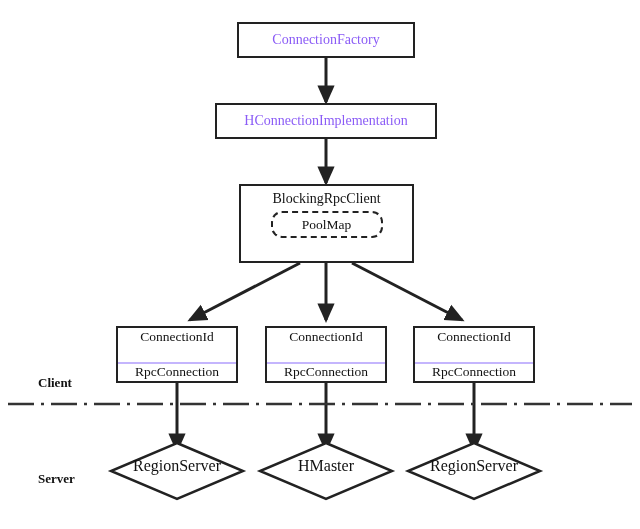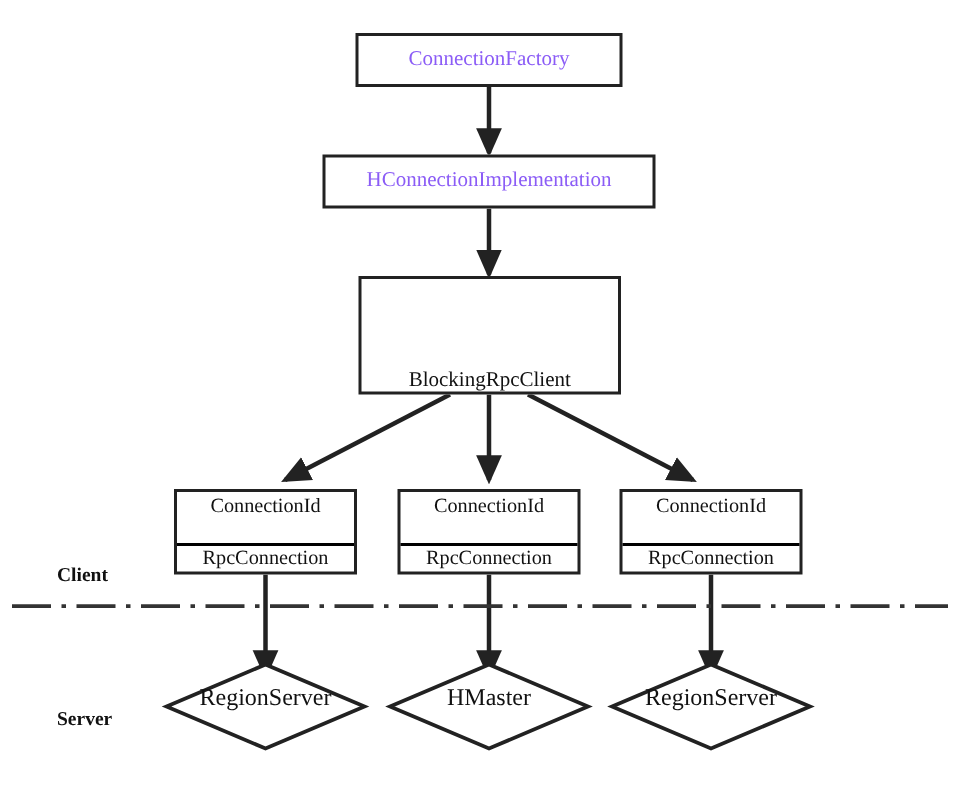--- a/index.html
+++ b/index.html
@@ -50,21 +50,21 @@
   .stack-cell {
     flex: 1;
     display: flex;
     align-items: center;
     justify-content: center;
     font-size: 13.5px;
     color: #111111;
     white-space: nowrap;
   }
   .stack-cell + .stack-cell {
-    border-top: 2px solid #000000;
+    border-top: 2px solid #c4b5fd;
   }
   .pool-wrap {
     position: absolute;
     box-sizing: border-box;
     border: 2px solid #222222;
     background: #ffffff;
     display: flex;
     flex-direction: column;
     align-items: center;
     padding-top: 5px;
@@ -139,22 +139,25 @@
   </svg>
 
   <div class="node" style="left:237px; top:22px; width:178px; height:36px;">
     <span>ConnectionFactory</span>
   </div>
 
   <div class="node" style="left:215px; top:103px; width:222px; height:36px;">
     <span>HConnectionImplementation</span>
   </div>
 
-  <div class="pool-wrap" style="left:239px; top:184px; width:175px; height:79px;justify-content:flex-end;">
+  <div class="pool-wrap" style="left:239px; top:184px; width:175px; height:79px;">
     <div class="pool-title">BlockingRpcClient</div>
+    <div class="pool-inner">
+      <span>PoolMap</span>
+    </div>
   </div>
 
   <div class="node-stack" style="left:116px; top:326px; width:122px; height:57px;">
     <div class="stack-cell">
       <span>ConnectionId</span>
     </div>
     <div class="stack-cell">
       <span>RpcConnection</span>
     </div>
   </div>

